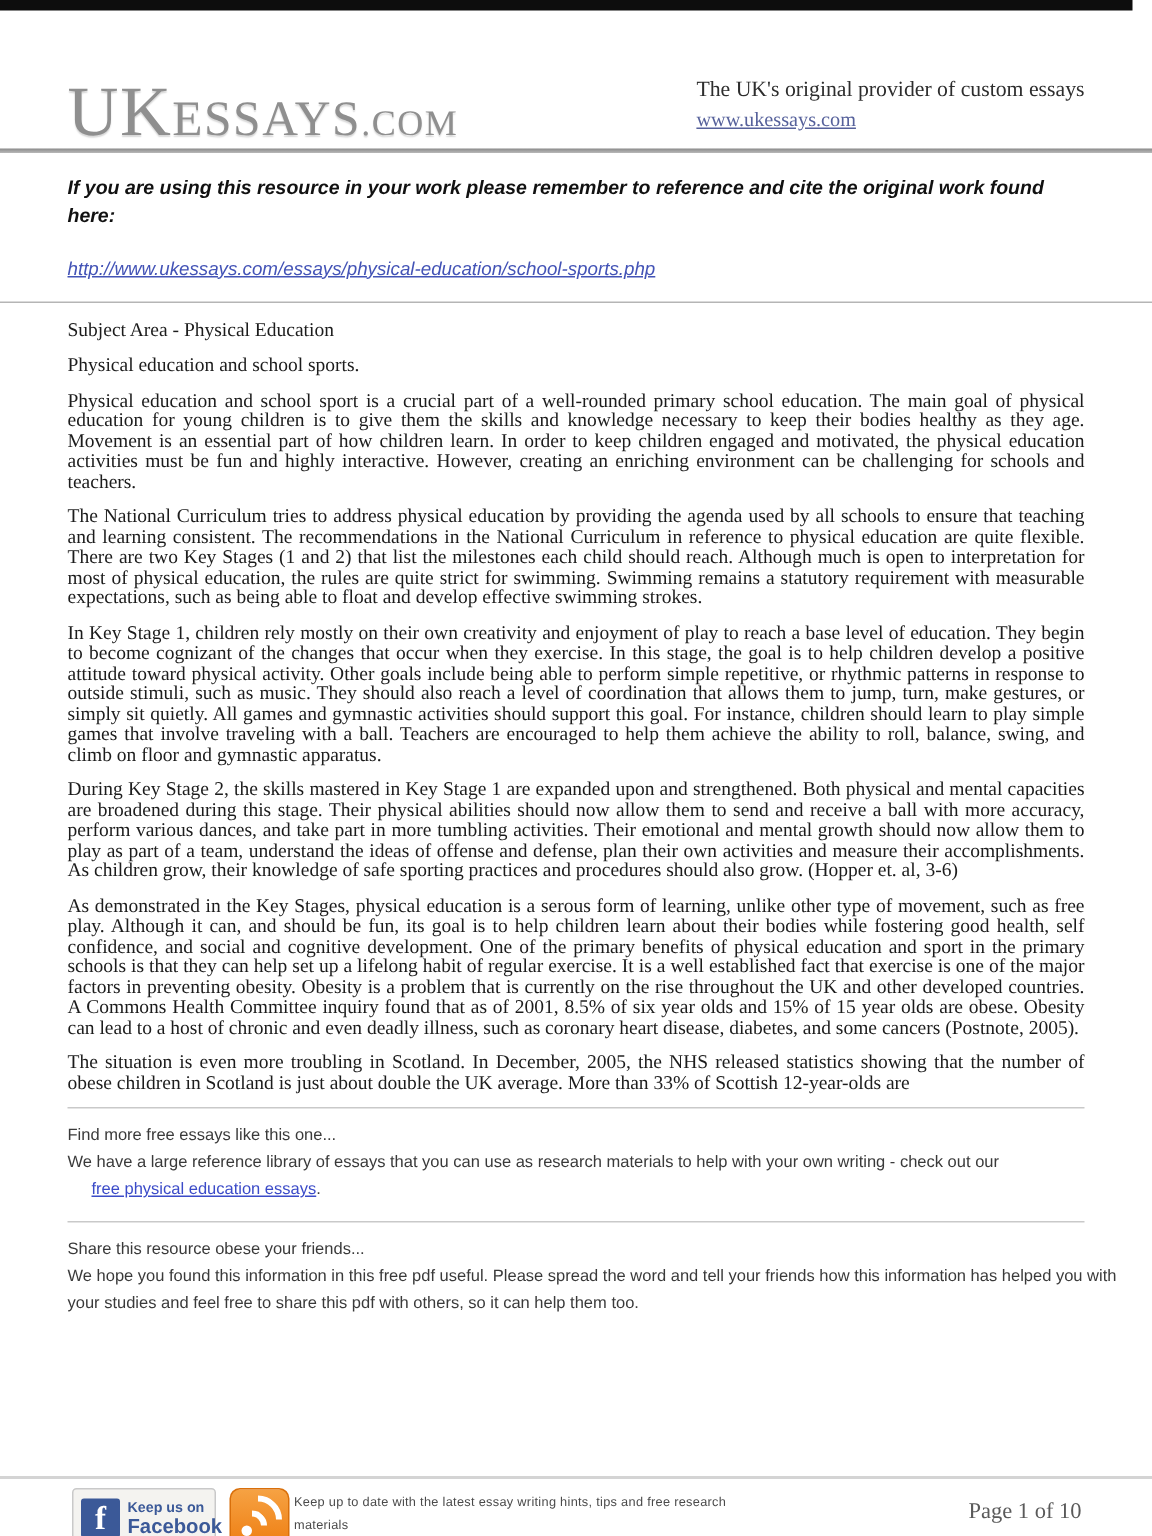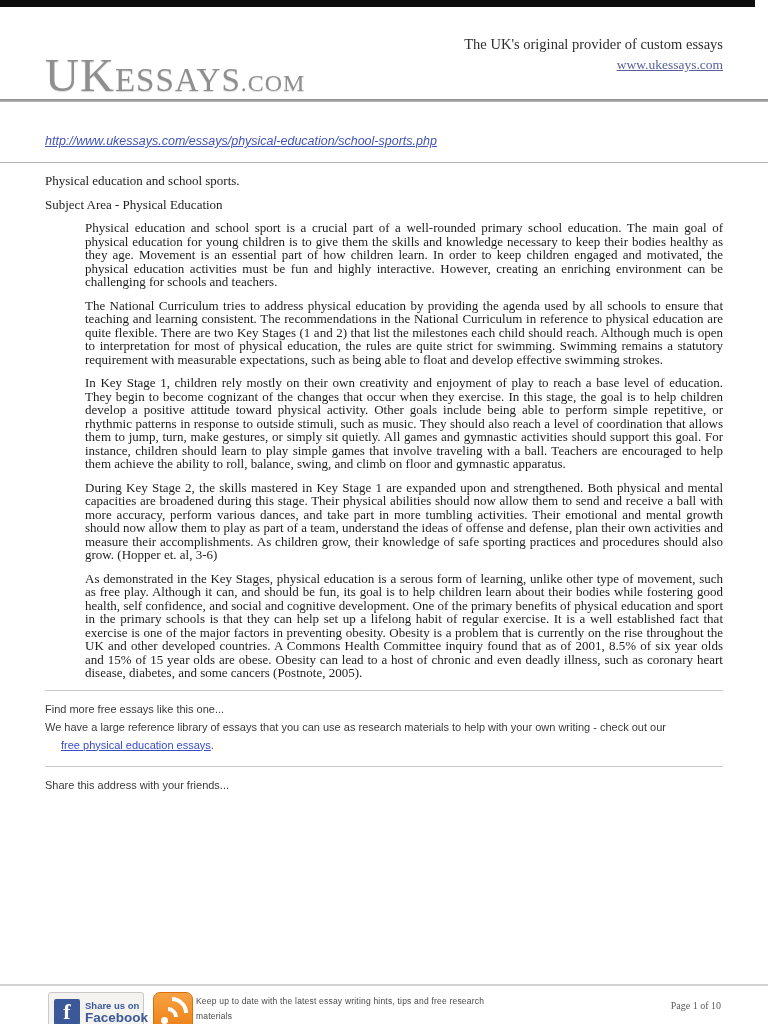--- a/index.html
+++ b/index.html
@@ -30,22 +30,22 @@
     color: #8f8f8f;
     text-shadow: 0 1px 1px #d8d8d8;
     line-height: 1;
     white-space: nowrap;
     letter-spacing: 1px;
   }
   .logo .uk { font-size: 47px; }
   .logo .essays { font-size: 33px; }
   .logo .com { font-size: 24px; }
   .header-right {
-    text-align: right;
-    padding-bottom: 24px;
+    text-align: left;
+    padding-bottom: 8px;
     line-height: 1.3;
   }
   .tagline { font-size: 14.5px; color: #2e2e2e; }
   .site-link {
     font-size: 13.5px;
     color: #56619b;
     text-decoration: underline;
     cursor: pointer;
     margin-top: 44px;
   }
@@ -76,21 +76,21 @@
   }
   .thin-rule { height: 1px; background: #b5b5b5; }
   
   .essay {
     padding: 11px 45px 0 45px;
     font-size: 13px;
     line-height: 13.5px;
     color: #1c1c1c;
   }
   .essay p { margin: 0 0 10px 0; }
-  .essay p.just { text-align: justify; margin-left: 40px; }
+  .essay p.just { text-align: justify; }
   
   .footer-rule {
     height: 1px;
     background: #c9c9c9;
     margin: 0 45px;
   }
   .footer-block {
     padding: 9px 22px 12px 45px;
     font-family: "Liberation Sans", "DejaVu Sans", sans-serif;
     font-size: 11px;
@@ -181,21 +181,21 @@
     font-family: "Liberation Sans", "DejaVu Sans", sans-serif;
     font-size: 8.5px;
     color: #4a4a4a;
     line-height: 15px;
     letter-spacing: 0.2px;
   }
   .page-indicator {
     position: absolute;
     right: 47px; top: 12px;
     font-family: "Liberation Serif", serif;
-    font-size: 10px;
+    font-size: 15px;
     color: #5a5a5a;
   }
 </style>
 </head>
 <body>
 
 <div class="page">
 
   <div class="topbar"></div>
 
@@ -203,56 +203,59 @@
     <div class="logo"><span class="uk">UK</span><span class="essays">ESSAYS</span><span class="com">.COM</span></div>
     <div class="header-right">
       <div class="tagline">The UK's original provider of custom essays</div>
       <a class="site-link">www.ukessays.com</a>
     </div>
   </div>
 
   <div class="header-rule"></div>
 
   <div class="notice">
+    <p class="notice-text">If you are using this resource in your work please remember to reference and cite the original work found here:</p>
     <a class="notice-link">http://www.ukessays.com/essays/physical-education/school-sports.php</a>
   </div>
 
   <div class="thin-rule"></div>
 
   <div class="essay">
+    <p>Subject Area - Physical Education</p>
     <p>Physical education and school sports.</p>
-    <p>Subject Area - Physical Education</p>
     <p class="just">Physical education and school sport is a crucial part of a well-rounded primary school education. The main goal of physical education for young children is to give them the skills and knowledge necessary to keep their bodies healthy as they age. Movement is an essential part of how children learn. In order to keep children engaged and motivated, the physical education activities must be fun and highly interactive. However, creating an enriching environment can be challenging for schools and teachers.</p>
     <p class="just">The National Curriculum tries to address physical education by providing the agenda used by all schools to ensure that teaching and learning consistent. The recommendations in the National Curriculum in reference to physical education are quite flexible. There are two Key Stages (1 and 2) that list the milestones each child should reach. Although much is open to interpretation for most of physical education, the rules are quite strict for swimming. Swimming remains a statutory requirement with measurable expectations, such as being able to float and develop effective swimming strokes.</p>
     <p class="just">In Key Stage 1, children rely mostly on their own creativity and enjoyment of play to reach a base level of education. They begin to become cognizant of the changes that occur when they exercise. In this stage, the goal is to help children develop a positive attitude toward physical activity. Other goals include being able to perform simple repetitive, or rhythmic patterns in response to outside stimuli, such as music. They should also reach a level of coordination that allows them to jump, turn, make gestures, or simply sit quietly. All games and gymnastic activities should support this goal. For instance, children should learn to play simple games that involve traveling with a ball. Teachers are encouraged to help them achieve the ability to roll, balance, swing, and climb on floor and gymnastic apparatus.</p>
     <p class="just">During Key Stage 2, the skills mastered in Key Stage 1 are expanded upon and strengthened. Both physical and mental capacities are broadened during this stage. Their physical abilities should now allow them to send and receive a ball with more accuracy, perform various dances, and take part in more tumbling activities. Their emotional and mental growth should now allow them to play as part of a team, understand the ideas of offense and defense, plan their own activities and measure their accomplishments. As children grow, their knowledge of safe sporting practices and procedures should also grow. (Hopper et. al, 3-6)</p>
     <p class="just">As demonstrated in the Key Stages, physical education is a serous form of learning, unlike other type of movement, such as free play. Although it can, and should be fun, its goal is to help children learn about their bodies while fostering good health, self confidence, and social and cognitive development. One of the primary benefits of physical education and sport in the primary schools is that they can help set up a lifelong habit of regular exercise. It is a well established fact that exercise is one of the major factors in preventing obesity. Obesity is a problem that is currently on the rise throughout the UK and other developed countries. A Commons Health Committee inquiry found that as of 2001, 8.5% of six year olds and 15% of 15 year olds are obese. Obesity can lead to a host of chronic and even deadly illness, such as coronary heart disease, diabetes, and some cancers (Postnote, 2005).</p>
+    <p class="just">The situation is even more troubling in Scotland. In December, 2005, the NHS released statistics showing that the number of obese children in Scotland is just about double the UK average. More than 33% of Scottish 12-year-olds are</p>
   </div>
 
   <div class="footer-rule"></div>
 
   <div class="footer-block">
     <div>Find more free essays like this one...</div>
     <div>We have a large reference library of essays that you can use as research materials to help with your own writing - check out our</div>
     <div><a class="footer-link">free physical education essays</a><span>.</span></div>
   </div>
 
   <div class="footer-rule"></div>
 
   <div class="footer-block">
-    <div>Share this address with your friends...</div>
+    <div>Share this resource obese your friends...</div>
+    <div>We hope you found this information in this free pdf useful. Please spread the word and tell your friends how this information has helped you with your studies and feel free to share this pdf with others, so it can help them too.</div>
   </div>
 
   <div class="bottom-divider"></div>
 
   <div class="bottom-bar">
     <div class="fb-badge">
       <div class="fb-f-tile">f</div>
       <div class="fb-text">
-        <div class="l1">Share us on</div>
+        <div class="l1">Keep us on</div>
         <div class="l2">Facebook</div>
       </div>
     </div>
     <div class="rss-badge">
       <div class="arc2"></div>
       <div class="arc1"></div>
       <div class="dot"></div>
     </div>
     <div class="bar-text">
       <div>Keep up to date with the latest essay writing hints, tips and free research materials</div>

